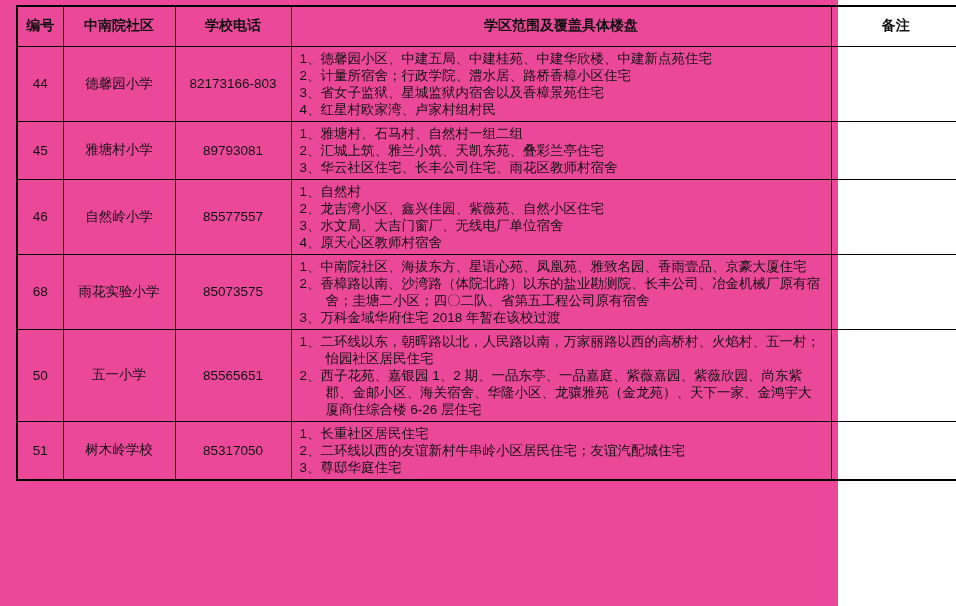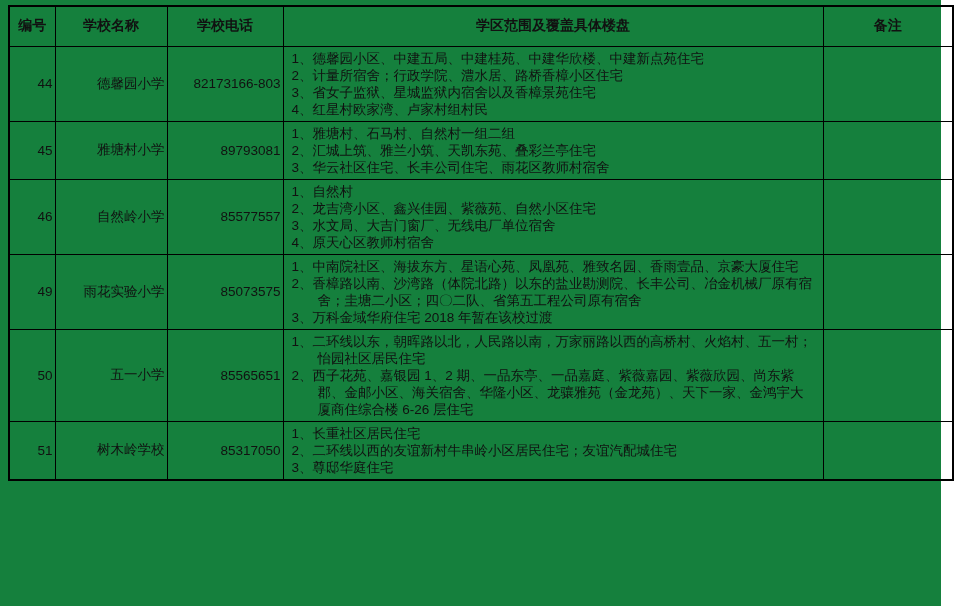--- a/index.html
+++ b/index.html
@@ -8,25 +8,25 @@
     background: #ffffff;
   }
   body {
     width: 956px;
     height: 606px;
     overflow: hidden;
     font-family: "Liberation Sans", "DejaVu Sans", sans-serif;
     color: #111111;
   }
   .page {
-    width: 941px;
+    width: 838px;
     height: 606px;
-    background: #15803d;
+    background: #ec4899;
     box-sizing: border-box;
-    padding: 5px 4px 0 8px;
+    padding: 5px 4px 0 16px;
   }
   table.school-table {
     border-collapse: collapse;
     table-layout: fixed;
     width: 944px;
     border: 2px solid #000000;
   }
   .school-table th,
   .school-table td {
     border: 1px solid #000000;
@@ -35,21 +35,21 @@
   }
   .school-table th {
     height: 40px;
     font-size: 14px;
     font-weight: bold;
     text-align: center;
     vertical-align: middle;
     padding: 2px 4px;
   }
   .cell-center {
-    text-align: right;
+    text-align: center;
     vertical-align: middle;
     font-size: 13.5px;
     padding: 4px 2px;
   }
   .cell-district {
     text-align: left;
     vertical-align: middle;
     font-size: 13.5px;
     padding: 3px 6px 3px 8px;
   }
@@ -70,21 +70,21 @@
     <colgroup>
       <col style="width:46px">
       <col style="width:112px">
       <col style="width:116px">
       <col style="width:540px">
       <col style="width:130px">
     </colgroup>
     <thead>
       <tr>
         <th>编号</th>
-        <th>学校名称</th>
+        <th>中南院社区</th>
         <th>学校电话</th>
         <th>学区范围及覆盖具体楼盘</th>
         <th>备注</th>
       </tr>
     </thead>
     <tbody>
         <tr>
           <td class="cell-center">44</td>
           <td class="cell-center">德馨园小学</td>
           <td class="cell-center">82173166-803</td>
@@ -113,21 +113,21 @@
           <td class="cell-center">85577557</td>
           <td class="cell-district">
             <div class="district-line">1、自然村</div>
             <div class="district-line">2、龙吉湾小区、鑫兴佳园、紫薇苑、自然小区住宅</div>
             <div class="district-line">3、水文局、大吉门窗厂、无线电厂单位宿舍</div>
             <div class="district-line">4、原天心区教师村宿舍</div>
           </td>
           <td class="cell-center note-cell"></td>
         </tr>
         <tr>
-          <td class="cell-center">49</td>
+          <td class="cell-center">68</td>
           <td class="cell-center">雨花实验小学</td>
           <td class="cell-center">85073575</td>
           <td class="cell-district">
             <div class="district-line">1、中南院社区、海拔东方、星语心苑、凤凰苑、雅致名园、香雨壹品、京豪大厦住宅</div>
             <div class="district-line">2、香樟路以南、沙湾路（体院北路）以东的盐业勘测院、长丰公司、冶金机械厂原有宿舍；圭塘二小区；四〇二队、省第五工程公司原有宿舍</div>
             <div class="district-line">3、万科金域华府住宅 2018 年暂在该校过渡</div>
           </td>
           <td class="cell-center note-cell"></td>
         </tr>
         <tr>

